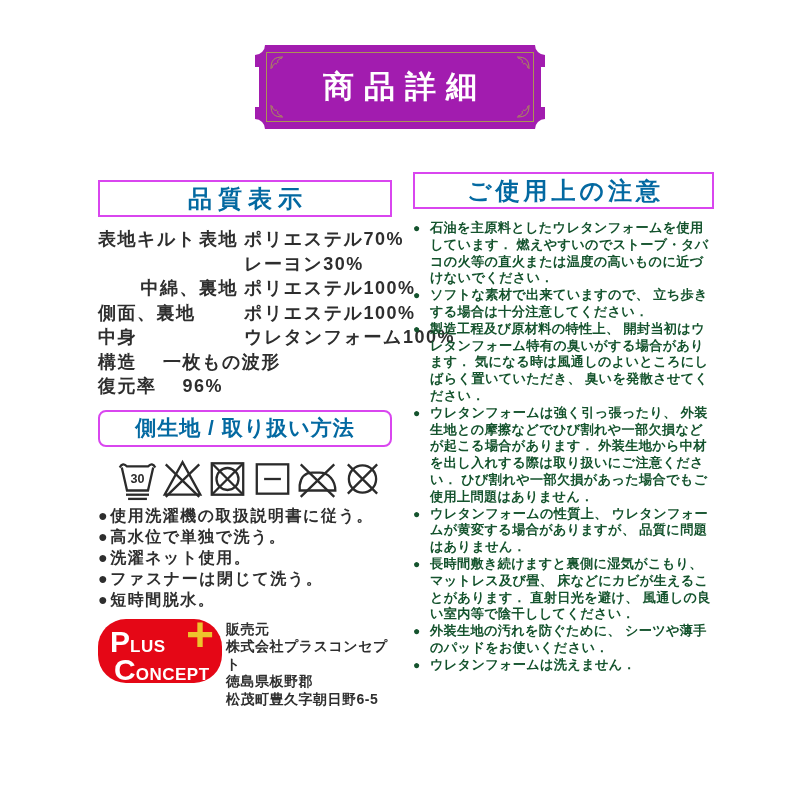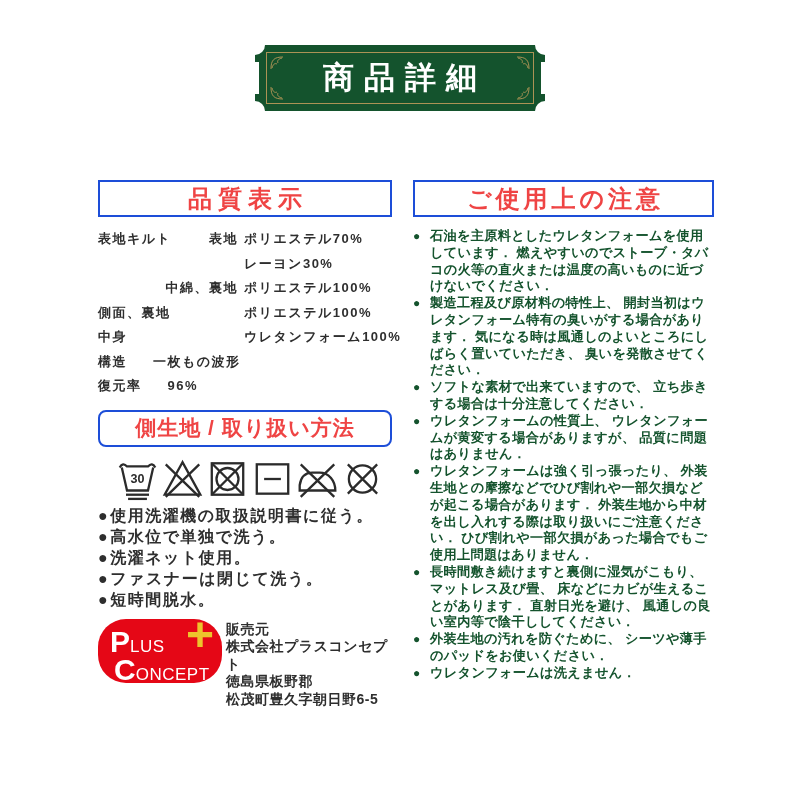--- a/index.html
+++ b/index.html
@@ -5,22 +5,22 @@
   * { margin:0; padding:0; box-sizing:border-box; }
   html,body { background:#ffffff; }
   body {
     width:800px; height:800px; position:relative; overflow:hidden;
     font-family:"Liberation Sans","DejaVu Sans",sans-serif;
     color:#2e2e2e;
     -webkit-font-smoothing:antialiased;
   }
   
   .banner {
-    position:absolute; left:255px; top:45px; width:290px; height:66px;
-    background:#14532d;
+    position:absolute; left:255px; top:45px; width:290px; height:84px;
+    background:#a21caf;
   }
   .bite { position:absolute; width:20px; height:20px; border-radius:50%; background:#ffffff; }
   .bite.tl { left:-10px; top:-10px; }
   .bite.tr { right:-10px; top:-10px; }
   .bite.bl { left:-10px; bottom:-10px; }
   .bite.br { right:-10px; bottom:-10px; }
   .side-tab { position:absolute; width:4px; top:26%; height:48%; background:#ffffff; }
   .side-tab.left { left:0; }
   .side-tab.right { right:0; }
   .gold-frame {
@@ -35,31 +35,31 @@
   .flourish.br { right:2px; bottom:2px; transform:scale(-1,-1); }
   .banner-title {
     position:absolute; left:0; right:0; top:0; bottom:0;
     display:flex; align-items:center; justify-content:center;
     font-family:"Liberation Serif","DejaVu Serif",serif;
     font-size:31px; font-weight:bold; color:#ffffff;
     letter-spacing:10px; padding-left:10px;
   }
   
   .col-left  { position:absolute; left:98px;  top:180px; width:294px; }
-  .col-right { position:absolute; left:413px; top:180px; width:301px; }
+  .col-right { position:absolute; left:413px; top:172px; width:301px; }
   .box-heading {
-    border:2px solid #1d4ed8; height:37px;
+    border:2px solid #d946ef; height:37px;
     display:flex; align-items:center; justify-content:center;
-    font-weight:bold; color:#ef4444;
+    font-weight:bold; color:#0369a1;
   }
   .box-heading.h-quality { font-size:24px; letter-spacing:6px; padding-left:6px; }
   .box-heading.h-care    { font-size:21px; letter-spacing:1px; margin-top:11px;border-radius:8px; }
   .box-heading.h-prec    { font-size:24px; letter-spacing:4px; padding-left:4px; }
   
-  .qrows { margin-top:10px; font-size:13px; font-weight:bold; letter-spacing:1.5px; }
+  .qrows { margin-top:10px; font-size:18px; font-weight:bold; letter-spacing:1.5px; }
   .qrow { display:grid; grid-template-columns:auto 1fr 148px; line-height:24.5px; white-space:nowrap; }
   .qrow .qmid { text-align:right; padding-right:6px; }
   .qrow-inline { display:flex; line-height:24.5px; white-space:nowrap; }
   .qrow-inline .qval-inline { margin-left:26px; }
   
   .symbols { display:flex; gap:2px; margin:10px 0 4px 18px; }
   .symbols svg { display:block; }
   
   .care-notes { list-style:none; margin-top:3px; font-size:16px; font-weight:bold; letter-spacing:1.5px; }
   .care-notes li { line-height:21px; white-space:nowrap; }
@@ -67,21 +67,21 @@
   
   .seller { display:flex; margin-top:9px; }
   .logo {
     position:relative; width:124px; height:64px; background:#e50716;
     border-radius:28px; flex:none; color:#ffffff; font-weight:bold;
     padding:8px 0 0 12px; overflow:hidden;
   }
   .logo .row1, .logo .row2 { display:flex; align-items:baseline; line-height:1; }
   .logo .row2 { margin-top:-2px; margin-left:4px; }
   .logo .big   { font-size:30px; font-weight:bold; }
-  .logo .rest  { font-size:17px; font-weight:normal; letter-spacing:0.5px; }
+  .logo .rest  { font-size:17px; font-weight:bold; letter-spacing:0.5px; }
   .logo .plus-sign {
     position:absolute; right:8px; top:-8px;
     font-size:48px; font-weight:bold; color:#edc42c; line-height:1;
   }
   .seller-info { margin-left:4px; font-size:14px; font-weight:bold; line-height:17.5px; letter-spacing:0.5px; padding-top:2px; }
   
   .prec { list-style:none; margin-top:11px; font-size:13.2px; font-weight:bold; letter-spacing:0.3px; }
   .prec li { position:relative; padding-left:17px; line-height:16.8px; color:#14532d; }
   .prec li::before { content:"●"; position:absolute; left:0; top:0; font-size:12px; }
 </style>
@@ -234,23 +234,23 @@
         <div>松茂町豊久字朝日野6-5</div>
       </div>
     </div>
 
   </div>
 
   <div class="col-right">
     <div class="box-heading h-prec">ご使用上の注意</div>
     <ul class="prec">
       <li>石油を主原料としたウレタンフォームを使用しています． 燃えやすいのでストーブ・タバコの火等の直火または温度の高いものに近づけないでください．</li>
+      <li>ソフトな素材で出来ていますので、 立ち歩きする場合は十分注意してください．</li>
       <li>製造工程及び原材料の特性上、 開封当初はウレタンフォーム特有の臭いがする場合があります． 気になる時は風通しのよいところにしばらく置いていただき、 臭いを発散させてください．</li>
-      <li>ソフトな素材で出来ていますので、 立ち歩きする場合は十分注意してください．</li>
+      <li>ウレタンフォームは強く引っ張ったり、 外装生地との摩擦などでひび割れや一部欠損などが起こる場合があります． 外装生地から中材を出し入れする際は取り扱いにご注意ください． ひび割れや一部欠損があった場合でもご使用上問題はありません．</li>
       <li>ウレタンフォームの性質上、 ウレタンフォームが黄変する場合がありますが、 品質に問題はありません．</li>
-      <li>ウレタンフォームは強く引っ張ったり、 外装生地との摩擦などでひび割れや一部欠損などが起こる場合があります． 外装生地から中材を出し入れする際は取り扱いにご注意ください． ひび割れや一部欠損があった場合でもご使用上問題はありません．</li>
       <li>長時間敷き続けますと裏側に湿気がこもり、 マットレス及び畳、 床などにカビが生えることがあります． 直射日光を避け、 風通しの良い室内等で陰干ししてください．</li>
       <li>外装生地の汚れを防ぐために、 シーツや薄手のパッドをお使いください．</li>
       <li>ウレタンフォームは洗えません．</li>
     </ul>
   </div>
 
 </div>
 
 </body></html>

